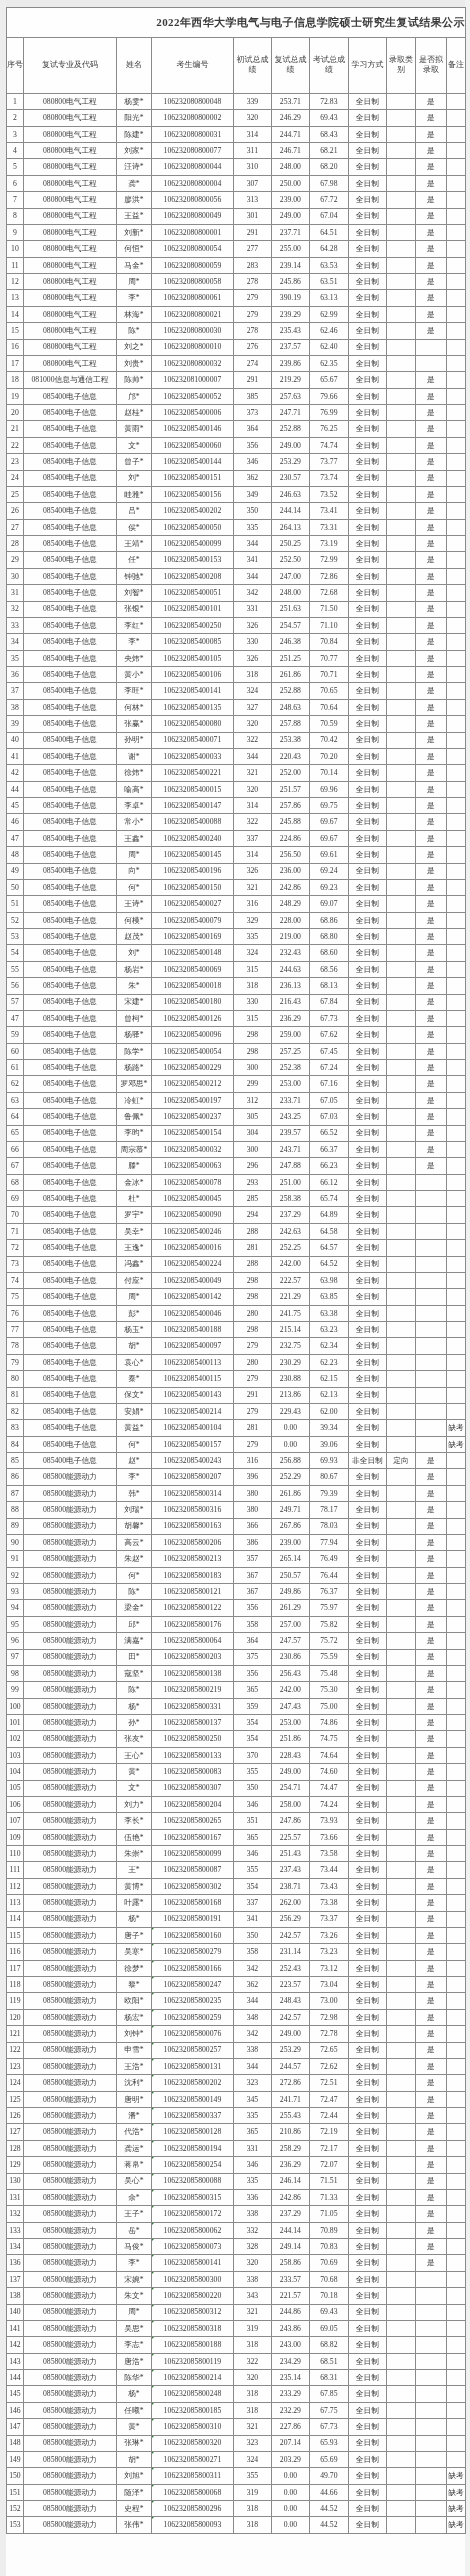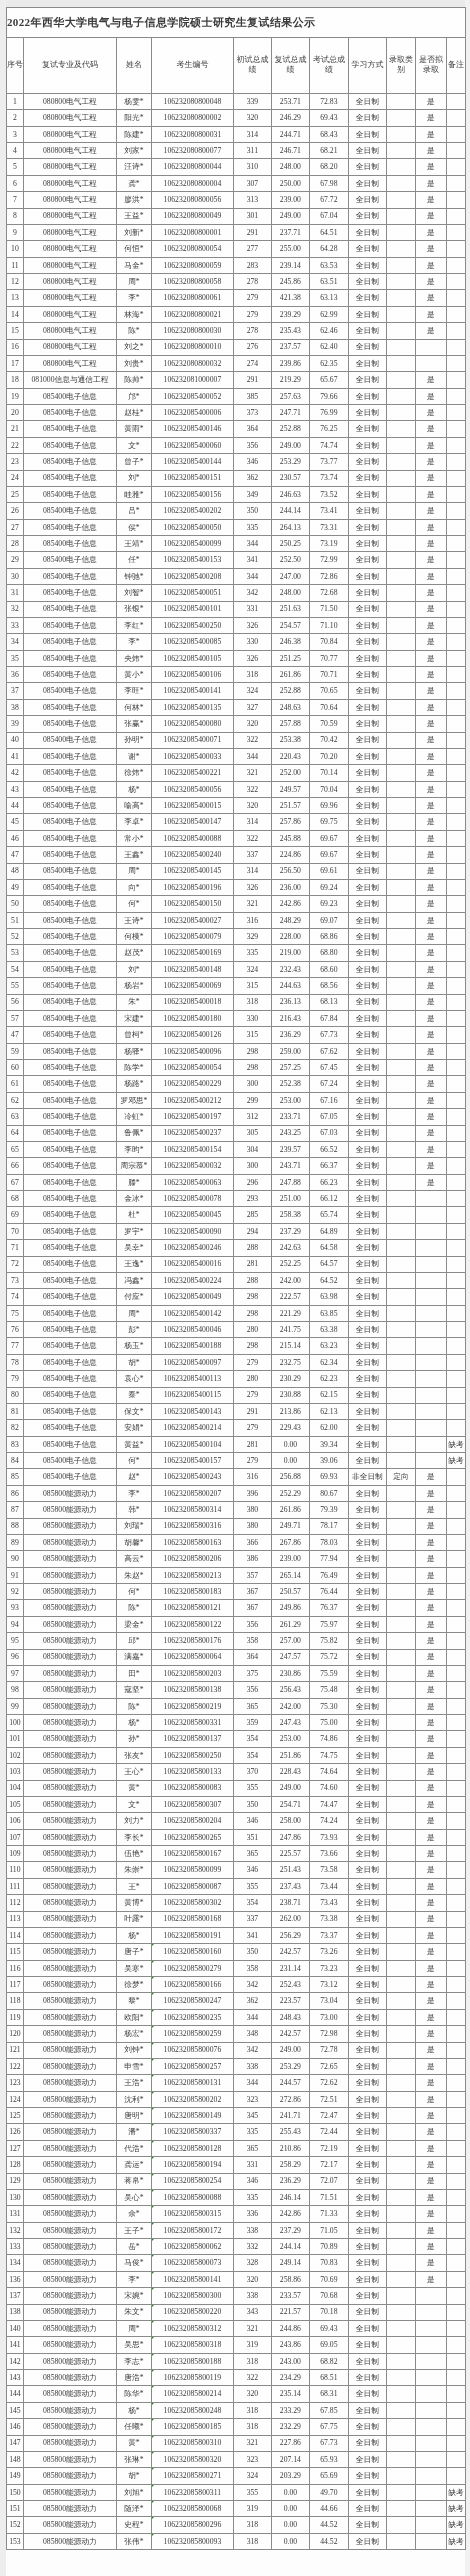--- a/index.html
+++ b/index.html
@@ -7,21 +7,21 @@
     width:470px; min-height:2576px; background:#fdfdfd;
     font-family:"Liberation Serif","DejaVu Serif",serif;
     color:#3b3b3b; position:relative;
   }
   .edge-top{position:absolute;left:0;top:0;width:470px;height:6.6px;background:#ebebeb;}
   .edge-left{position:absolute;left:0;top:0;width:5.9px;height:2576px;background:#ededed;}
   .edge-right{position:absolute;right:0;top:0;width:5.2px;height:2576px;background:#f1f1f1;}
   .page{position:absolute;left:5.9px;top:6.6px;width:459px;}
   .title{
     width:458px; border:0.7px solid #8a8a8a; border-bottom:none;
-    text-align:left; font-weight:bold; font-size:11px;
+    text-align:right; font-weight:bold; font-size:11px;
     padding:7.4px 0 6.6px 0; letter-spacing:0.4px; background:#fefefe;
   }
   table.tbl{
     border-collapse:collapse; table-layout:fixed; width:458px;
     background:#fefefe;
   }
   .tbl th,.tbl td{
     border:0.7px solid #8a8a8a; text-align:center; vertical-align:middle;
     font-size:7.7px; line-height:1.25; padding:0.7px 0; overflow:hidden;
     font-weight:normal; word-break:break-all;
@@ -231,21 +231,21 @@
           <td></td>
           <td>是</td>
           <td></td>
         </tr>
         <tr>
           <td>13</td>
           <td class="major">080800电气工程</td>
           <td>李*</td>
           <td class="num">106232080800061</td>
           <td>279</td>
-          <td>421.38</td>
+          <td>390.19</td>
           <td>63.13</td>
           <td>全日制</td>
           <td></td>
           <td>是</td>
           <td></td>
         </tr>
         <tr>
           <td>14</td>
           <td class="major">080800电气工程</td>
           <td>林海*</td>
@@ -616,33 +616,20 @@
           <td class="num">106232085400221</td>
           <td>321</td>
           <td>252.00</td>
           <td>70.14</td>
           <td>全日制</td>
           <td></td>
           <td>是</td>
           <td></td>
         </tr>
         <tr>
-          <td>43</td>
-          <td class="major">085400电子信息</td>
-          <td>杨*</td>
-          <td class="num">106232085400056</td>
-          <td>322</td>
-          <td>249.57</td>
-          <td>70.04</td>
-          <td>全日制</td>
-          <td></td>
-          <td>是</td>
-          <td></td>
-        </tr>
-        <tr>
           <td>44</td>
           <td class="major">085400电子信息</td>
           <td>喻高*</td>
           <td class="num">106232085400015</td>
           <td>320</td>
           <td>251.57</td>
           <td>69.96</td>
           <td>全日制</td>
           <td></td>
           <td>是</td>

